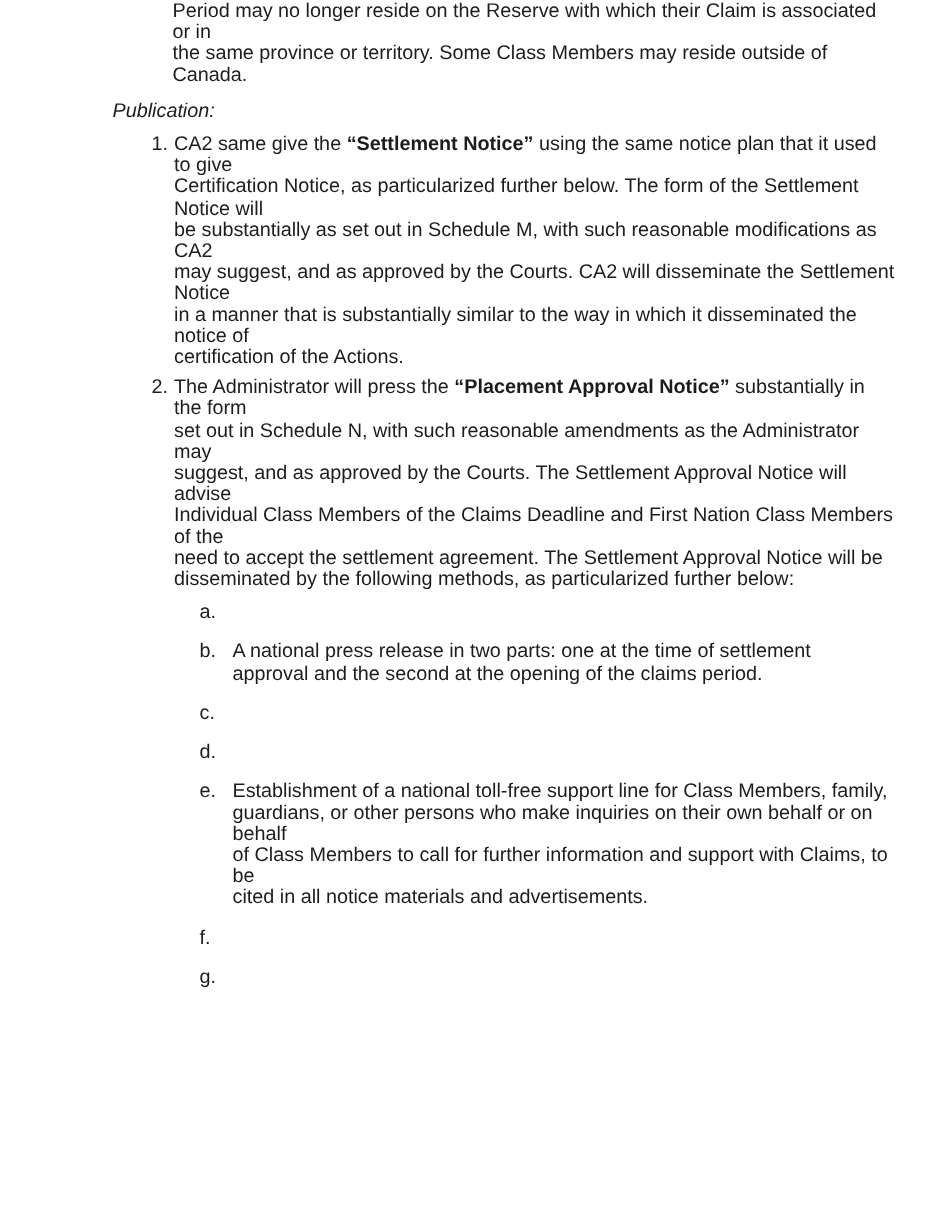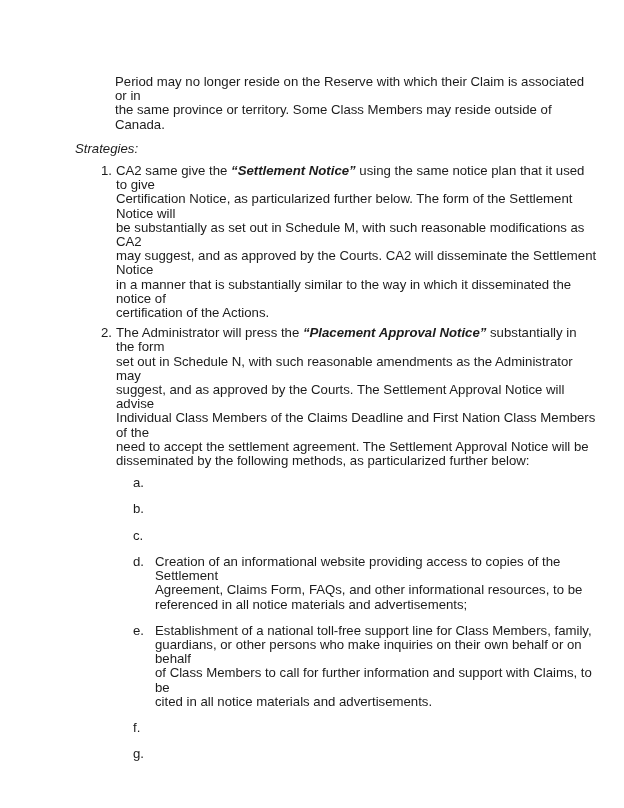--- a/index.html
+++ b/index.html
@@ -1,21 +1,20 @@
 <!DOCTYPE html>
 <html><head>
 <meta charset="utf-8">
 <style>
   html, body { margin: 0; padding: 0; background: #ffffff; }
   .page {
     position: relative;
     width: 624px;
     height: 808px;
     box-sizing: border-box;
-    padding-top: 75px;
     background: #ffffff;
     color: #1c1c1c;
     font-family: "Liberation Sans", "DejaVu Sans", sans-serif;
     font-size: 13.2px;
     line-height: 14.2px;
     overflow: hidden;
   }
   .intro {
     margin: 0 0 10px 115px;
     width: 482px;
@@ -23,35 +22,35 @@
   }
   .strategies {
     margin: 0 0 8px 75px;
     font-style: italic;
   }
   .num-list { margin: 0; }
   .num-item { display: flex; margin: 0 0 6px 0; }
   .num-label { flex: none; margin-left: 101px; width: 15px; }
   .num-body { flex: 1; min-width: 0; }
   .num-text { width: 482px; white-space: pre-line; }
-  .num-text b { font-weight: bold; font-style: italic; }
+  .num-text b { font-weight: bold; }
   .sub-list { margin-top: 8px; }
   .sub-item { display: flex; margin-top: 12px; }
   .sub-item:first-child { margin-top: 8px; }
   .sub-label { flex: none; margin-left: 17px; width: 22px; }
   .sub-text { width: 440px; white-space: pre-line; }
 </style>
 </head>
 <body>
 
 <div class="page">
   <p class="intro">Period may no longer reside on the Reserve with which their Claim is associated or in
 the same province or territory. Some Class Members may reside outside of Canada.</p>
 
-  <p class="strategies">Strategies:</p>
+  <p class="strategies">Publication:</p>
 
   <div class="num-list">
       <div class="num-item">
         <div class="num-label">1.</div>
         <div class="num-body">
           <div class="num-text"><span>CA2 same give the </span><b>“Settlement Notice”</b><span> using the same notice plan that it used to give
 Certification Notice, as particularized further below. The form of the Settlement Notice will
 be substantially as set out in Schedule M, with such reasonable modifications as CA2
 may suggest, and as approved by the Courts. CA2 will disseminate the Settlement Notice
 in a manner that is substantially similar to the way in which it disseminated the notice of
@@ -66,29 +65,28 @@
 suggest, and as approved by the Courts. The Settlement Approval Notice will advise
 Individual Class Members of the Claims Deadline and First Nation Class Members of the
 need to accept the settlement agreement. The Settlement Approval Notice will be
 disseminated by the following methods, as particularized further below:</span></div>
           <div class="sub-list">
             <div class="sub-item">
               <div class="sub-label">a.</div>
             </div>
             <div class="sub-item">
               <div class="sub-label">b.</div>
+              <div class="sub-text">A national press release in two parts: one at the time of settlement
+approval and the second at the opening of the claims period.</div>
             </div>
             <div class="sub-item">
               <div class="sub-label">c.</div>
             </div>
             <div class="sub-item">
               <div class="sub-label">d.</div>
-              <div class="sub-text">Creation of an informational website providing access to copies of the Settlement
-Agreement, Claims Form, FAQs, and other informational resources, to be
-referenced in all notice materials and advertisements;</div>
             </div>
             <div class="sub-item">
               <div class="sub-label">e.</div>
               <div class="sub-text">Establishment of a national toll-free support line for Class Members, family,
 guardians, or other persons who make inquiries on their own behalf or on behalf
 of Class Members to call for further information and support with Claims, to be
 cited in all notice materials and advertisements.</div>
             </div>
             <div class="sub-item">
               <div class="sub-label">f.</div>

